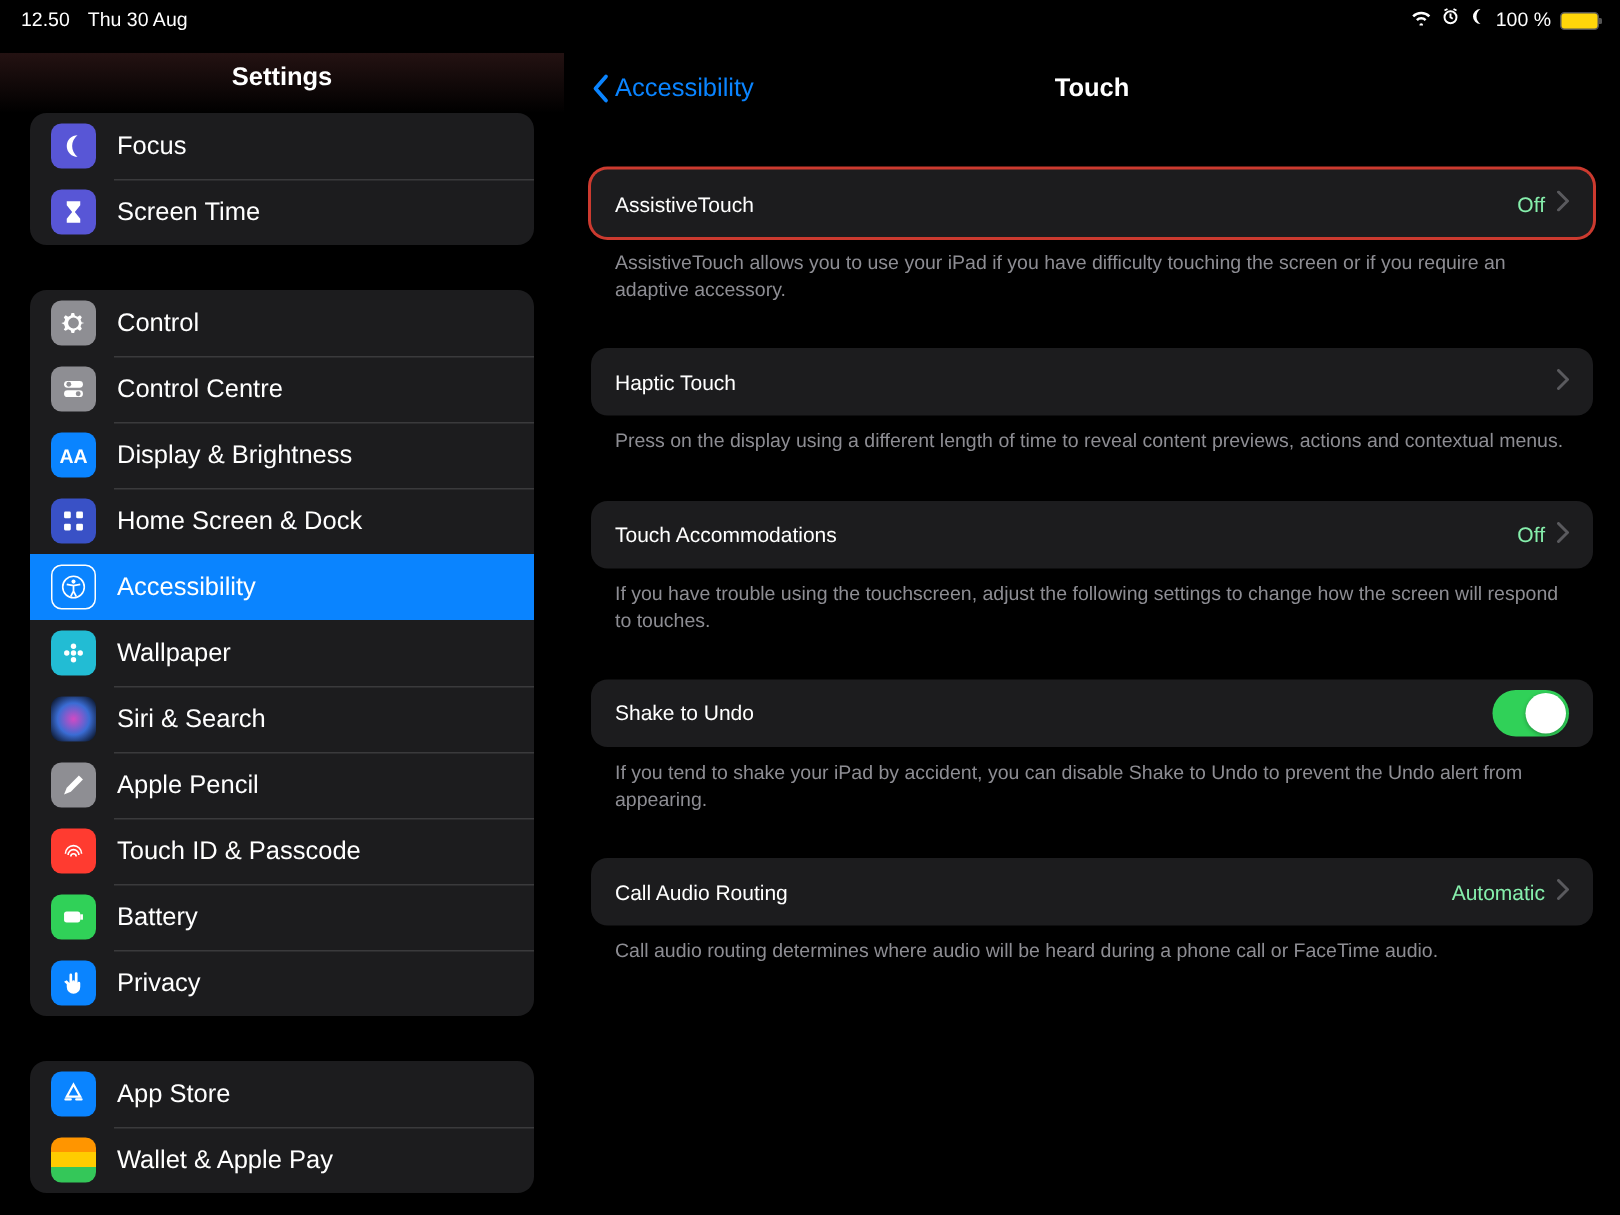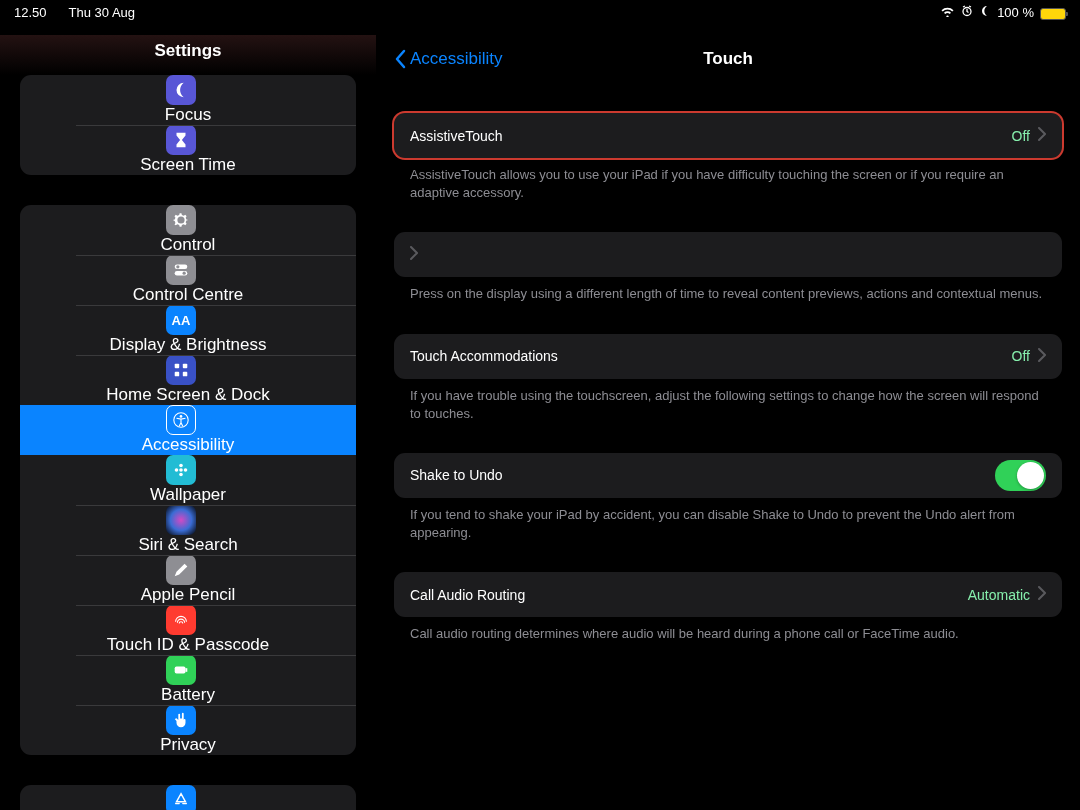--- a/index.html
+++ b/index.html
@@ -17,21 +17,21 @@
     top: 0; left: 0; right: 0;
     height: 24px;
     display: flex;
     justify-content: space-between;
     align-items: center;
     padding: 0 14px;
     font-size: 13px;
     color: #fff;
     z-index: 10;
   }
-  .status-left { display: flex; gap: 22px; }
+  .status-left { display: flex; gap: 12px; }
   .status-right { display: flex; gap: 6px; align-items: flex-end; }
   .battery {
     width: 26px; height: 12px;
     border: 1px solid #555; border-radius: 3px;
     position: relative;
     background: #ffd60a;
   }
   .battery::after {
     content: ''; position: absolute;
     right: -3px; top: 3px;
@@ -67,21 +67,20 @@
     border-radius: 11px;
     overflow: hidden;
   }
   .sidebar-item {
     display: flex;
     align-items: center;
     min-height: 44px;
     padding: 0 14px;
     position: relative;
     font-size: 17px;
-    flex-direction: column;
   }
   .sidebar-item + .sidebar-item::before {
     content: '';
     position: absolute;
     top: 0; left: 56px; right: 0;
     height: 0.5px;
     background: #3a3a3c;
   }
   .sidebar-item.selected { background: #0a84ff; }
   .sidebar-item.selected + .sidebar-item::before { display: none; }
@@ -359,20 +358,21 @@
           <svg width="8" height="14" viewBox="0 0 8 14">
               <path d="M1 1l6 6-6 6" fill="none" stroke="#5a5a5e" stroke-width="2" stroke-linecap="round"></path>
             </svg>
         </span>
       </div>
     </div>
     <div class="footer">AssistiveTouch allows you to use your iPad if you have difficulty touching the screen or if you require an adaptive accessory.</div>
 
     <div class="group">
       <div class="row">
+        <span class="row-label">Haptic Touch</span>
         <span class="chev">
           <svg width="8" height="14" viewBox="0 0 8 14">
               <path d="M1 1l6 6-6 6" fill="none" stroke="#5a5a5e" stroke-width="2" stroke-linecap="round"></path>
             </svg>
         </span>
       </div>
     </div>
     <div class="footer">Press on the display using a different length of time to reveal content previews, actions and contextual menus.</div>
 
     <div class="group">

